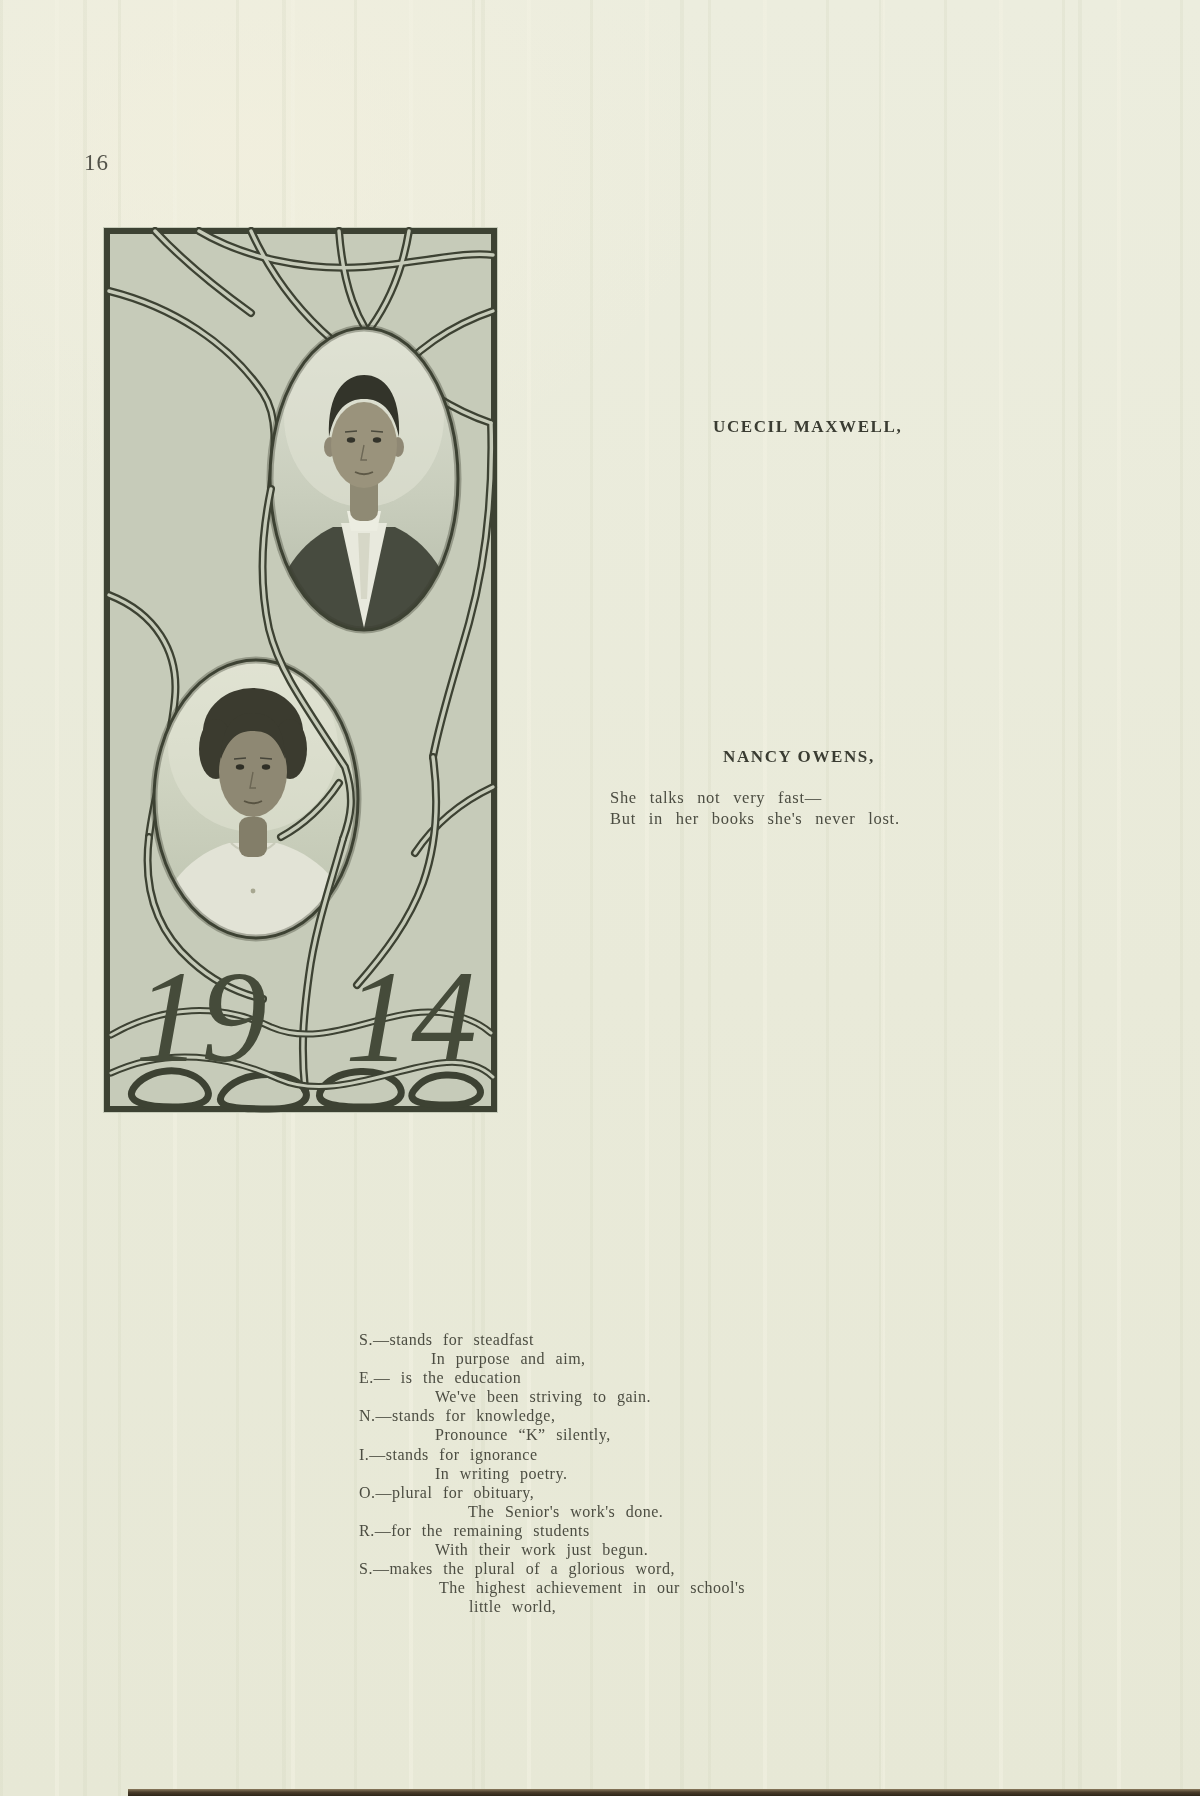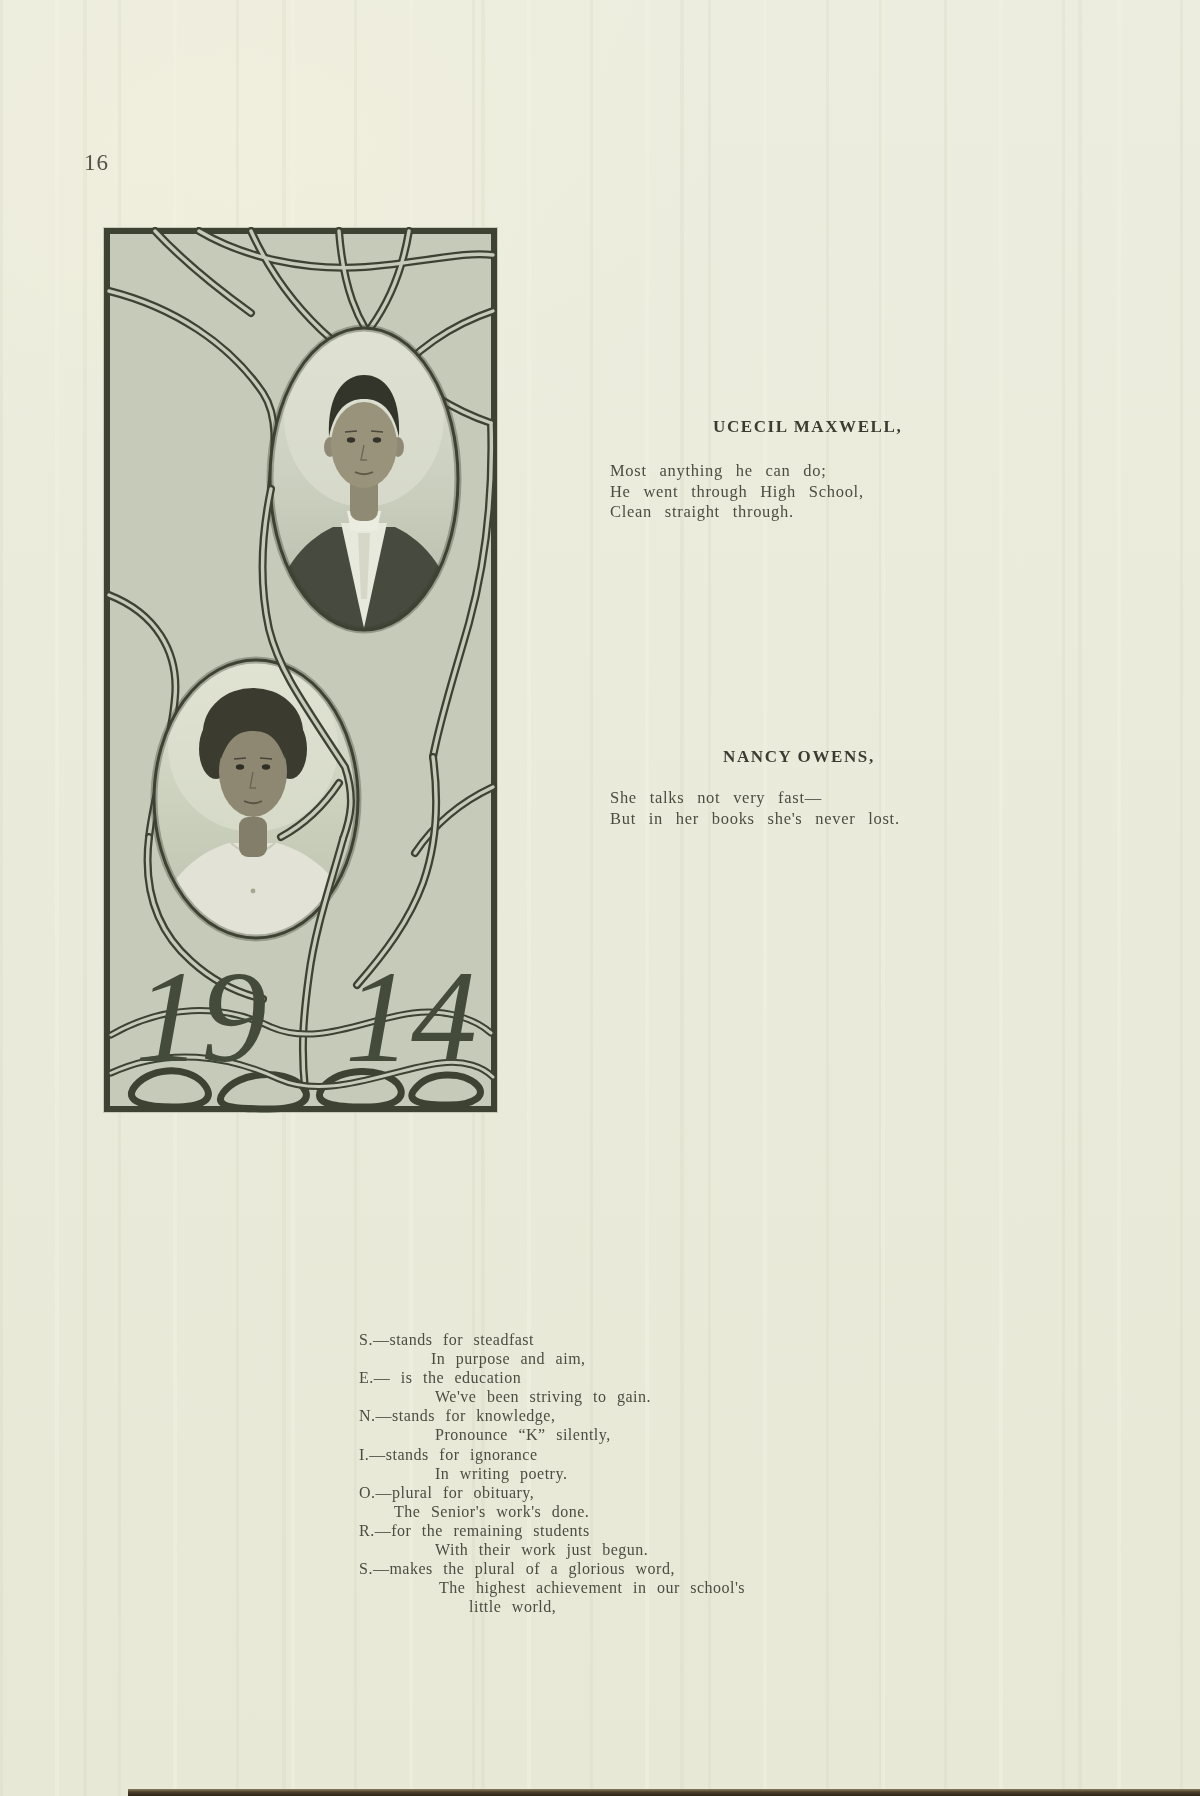--- a/index.html
+++ b/index.html
@@ -203,43 +203,38 @@
           <path d="M8,846 C64,820 124,828 176,852 C226,874 288,842 338,836 C362,833 380,840 390,850"></path>
         </g>
       </g>
 
       <text class="year-numeral" x="32" y="834">19</text>
       <text class="year-numeral" x="242" y="834">14</text>
     </svg>
   </div>
 
   <div class="student-name name-maxwell">UCECIL MAXWELL,</div>
-  <div class="verse verse-maxwell">
-      <div class="tline">Most anything he can do;</div>
-      <div class="tline">He went through High School,</div>
-      <div class="tline">Clean straight through.</div>
-    </div>
 
   <div class="student-name name-owens">NANCY OWENS,</div>
   <div class="verse verse-owens">
       <div class="tline">She talks not very fast—</div>
       <div class="tline">But in her books she's never lost.</div>
     </div>
 
   <div class="acrostic">
       <div class="tline">S.—stands for steadfast</div>
       <div class="tline" style="margin-left: 72px;">In purpose and aim,</div>
       <div class="tline">E.— is the education</div>
       <div class="tline" style="margin-left: 76px;">We've been striving to gain.</div>
       <div class="tline">N.—stands for knowledge,</div>
       <div class="tline" style="margin-left: 76px;">Pronounce “K” silently,</div>
       <div class="tline">I.—stands for ignorance</div>
       <div class="tline" style="margin-left: 76px;">In writing poetry.</div>
       <div class="tline">O.—plural for obituary,</div>
-      <div class="tline" style="margin-left: 35px;">The Senior's work's done.</div>
+      <div class="tline" style="margin-left: 109px;">The Senior's work's done.</div>
       <div class="tline">R.—for the remaining students</div>
       <div class="tline" style="margin-left: 76px;">With their work just begun.</div>
       <div class="tline">S.—makes the plural of a glorious word,</div>
       <div class="tline" style="margin-left: 80px;">The highest achievement in our school's</div>
       <div class="tline" style="margin-left: 110px;">little world,</div>
     </div>
 
   <div class="bottom-edge"></div>
 </div>
 

